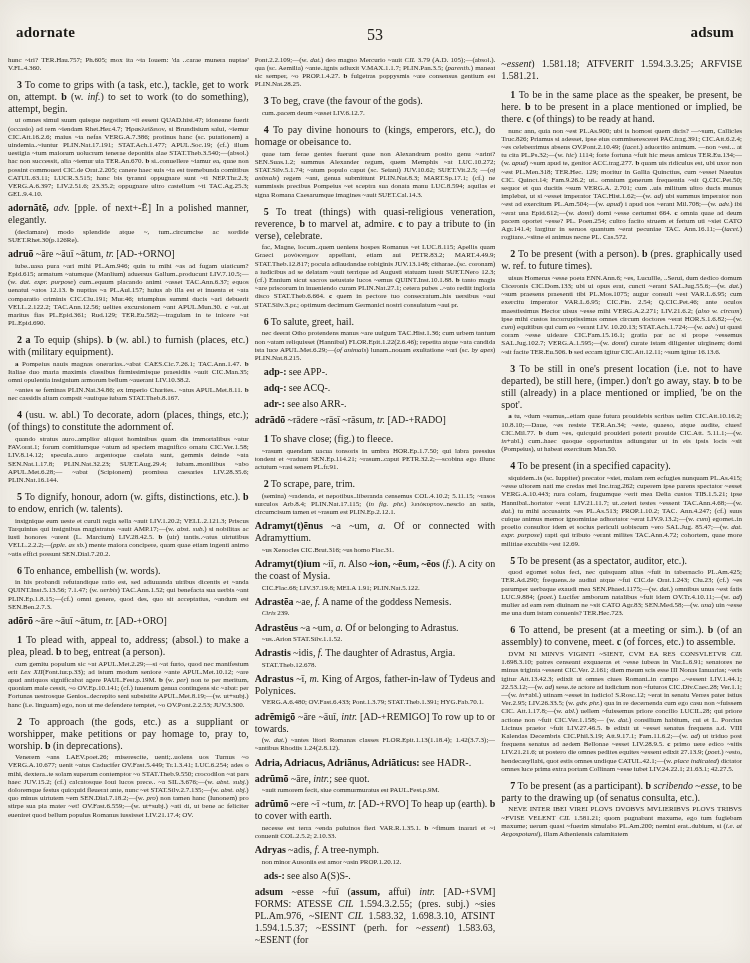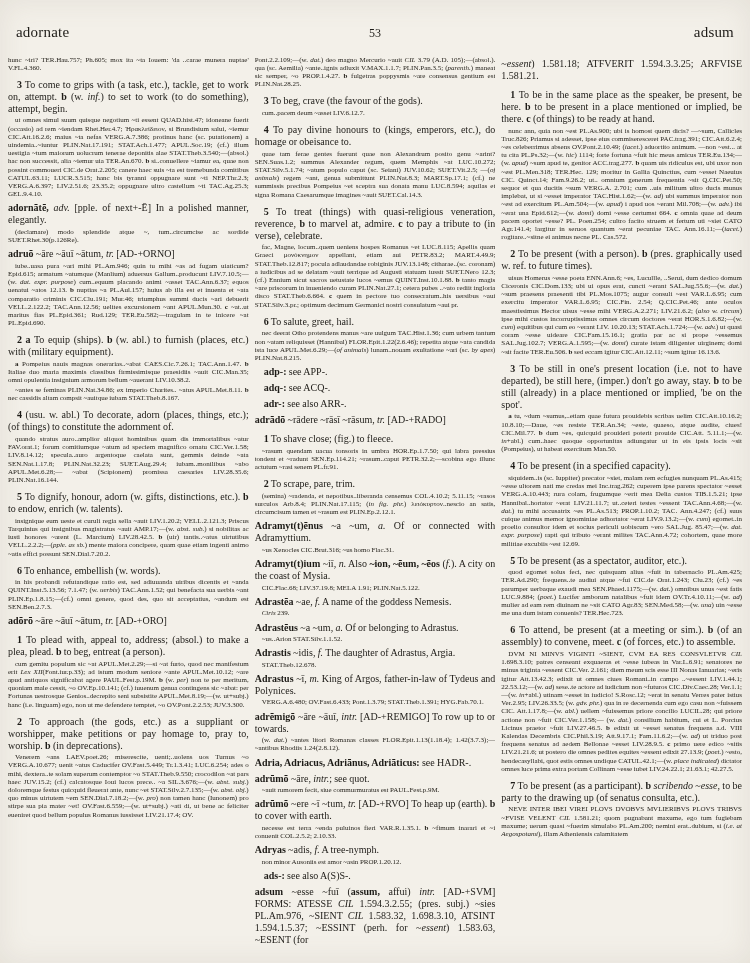--- a/index.html
+++ b/index.html
@@ -1,23 +1,23 @@
 <!DOCTYPE html>
 <html><head>
 <meta charset="utf-8">
 <style>
   *{margin:0;padding:0;box-sizing:border-box}
   html,body{width:750px;height:963px}
   body{background:#e7e4dc;font-family:"Liberation Serif",serif;color:#1d1b17}
   .page{position:relative;width:750px;height:963px;background:#f3f0e9;overflow:hidden;box-shadow:inset 0 0 30px rgba(120,110,90,.12)}
   .hdr{position:absolute;top:24px;left:16px;right:16px;height:20px}
-  .hw{font-weight:normal;font-size:15px;letter-spacing:.2px;position:absolute;top:0}
+  .hw{font-weight:bold;font-size:15px;letter-spacing:.2px;position:absolute;top:0}
   .hw.left{left:0}
   .hw.right{right:0}
-  .pn{font-size:12px;position:absolute;left:50%;top:2px;transform:translateX(-50%)}
+  .pn{font-size:16px;position:absolute;left:50%;top:2px;transform:translateX(-50%)}
   .cols{position:absolute;top:54px;left:8px;right:8px;bottom:4px;display:flex;gap:6px;overflow:hidden}
   .col{flex:1 1 0;min-width:0;overflow:hidden;text-align:justify}
   .col p{hyphens:none;word-spacing:-.2px}
   .sense{font-size:10px;line-height:12px;text-indent:9px;margin-top:7px}
   .entry{font-size:10px;line-height:12px;margin-top:4px}
   .xref{font-size:10px;line-height:12px;margin-top:4px;text-indent:9px}
   .cites{font-size:7px;line-height:8.2px;text-indent:7px;margin-top:1.5px;color:#26231d}
   .cont{text-indent:0 !important}
   b{font-weight:bold}
   i{font-style:italic}

